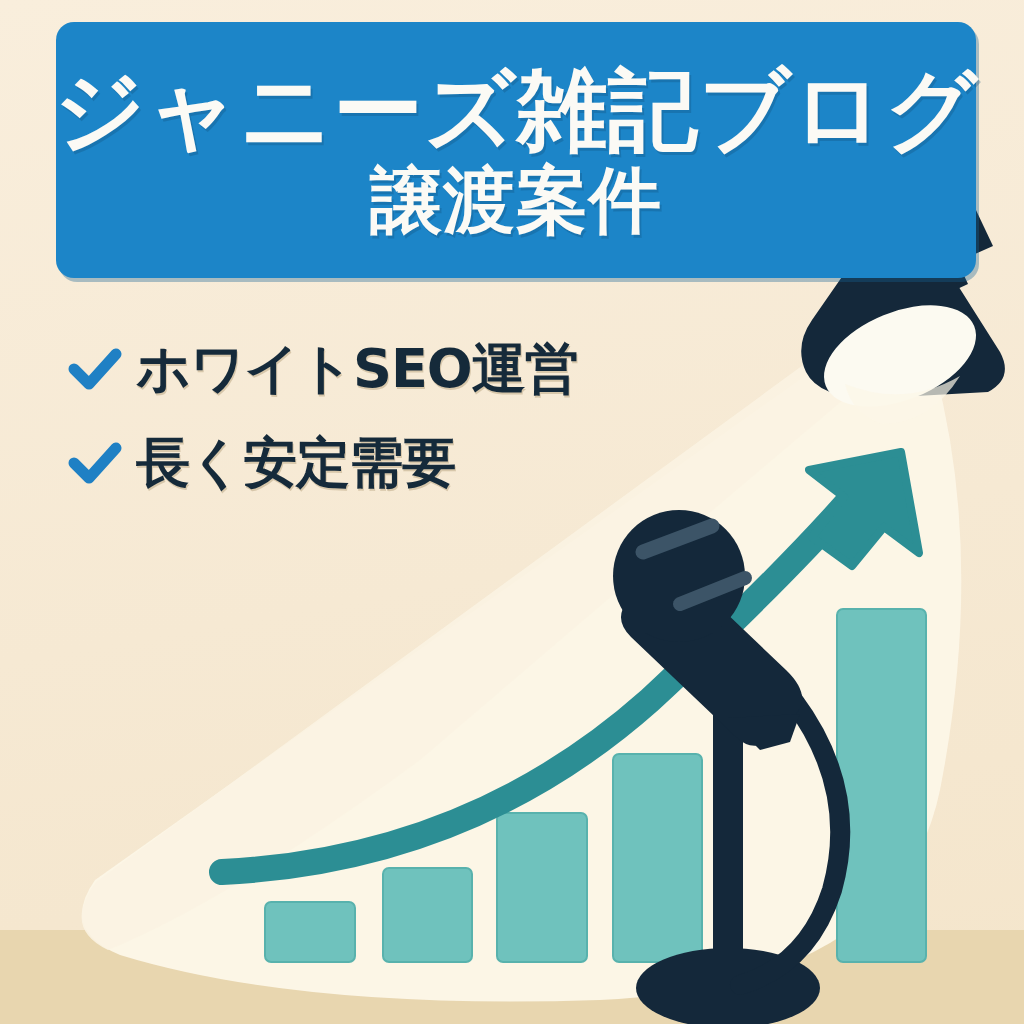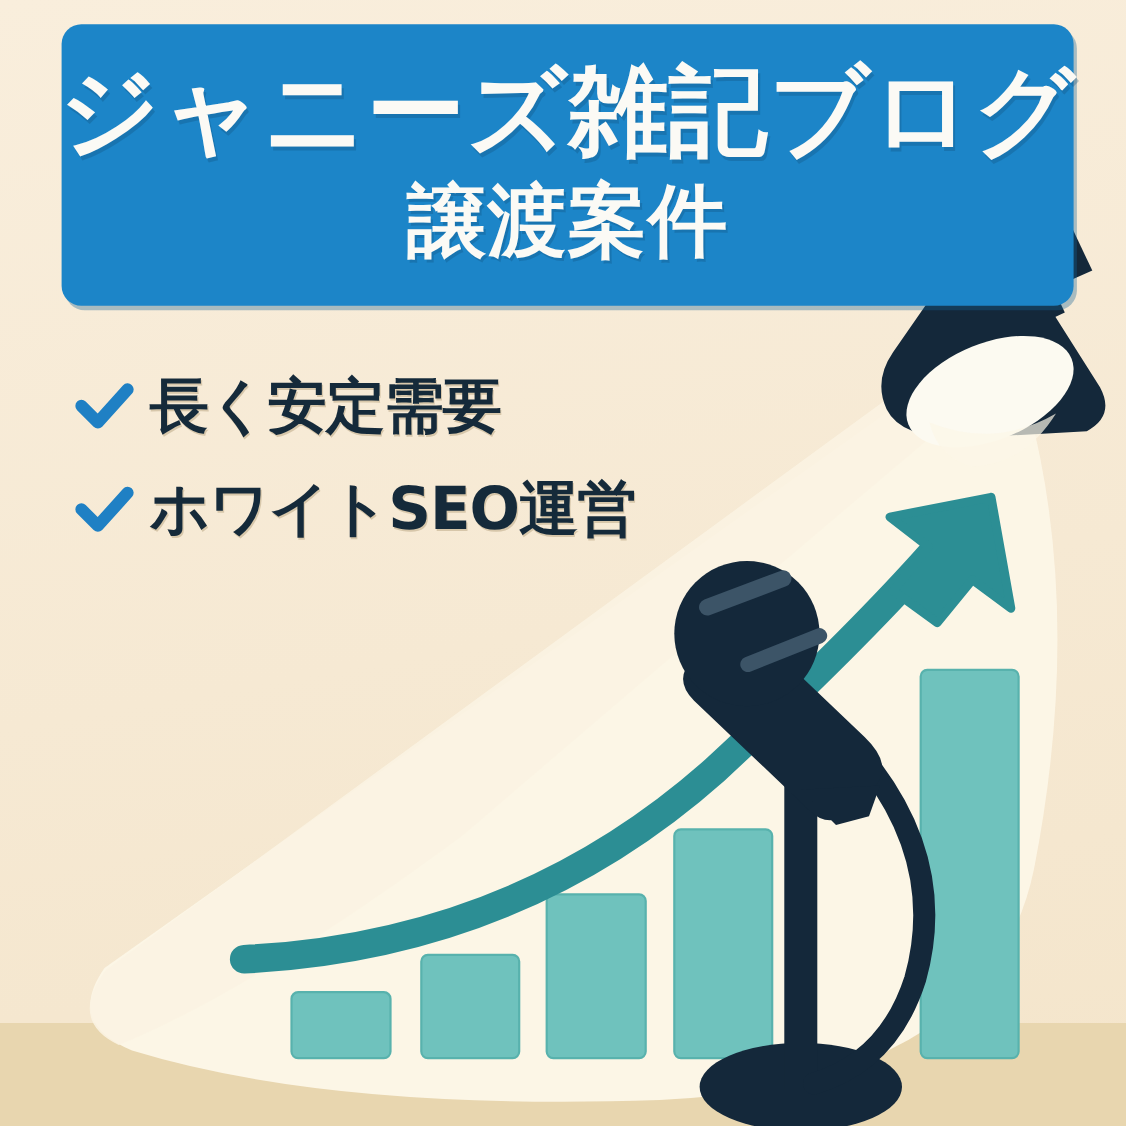--- a/index.html
+++ b/index.html
@@ -57,21 +57,21 @@
     align-items: center;
     justify-content: center;
     color: #FBFAF5;
     font-weight: bold;
     letter-spacing: 1px;
     line-height: 1.06;
     text-align: center;
     text-shadow: 2px 3px 0 rgba(17,80,122,0.30);
     pointer-events: none;
   }
-  .header-line1 { font-size: 90px; white-space: nowrap; font-family: Liberation Mono, monospace; }
+  .header-line1 { font-size: 90px; white-space: nowrap; }
   .header-line2 { font-size: 72px; white-space: nowrap; margin-top: 4px; }
 
   
   .bullets {
     position: absolute;
     left: 68px;
     top: 322px;
     width: 600px;
   }
   .bullet-row {
@@ -159,26 +159,26 @@
     <div class="header-line1">ジャニーズ雑記ブログ</div>
     <div class="header-line2">譲渡案件</div>
   </div>
 
   <div class="bullets">
 
     <div class="bullet-row">
       <svg class="check-icon" viewBox="0 0 54 54" xmlns="http://www.w3.org/2000/svg">
         <path d="M 6 27 L 21 42 L 48 12" fill="none" stroke="#1F80C4" stroke-width="11" stroke-linecap="round" stroke-linejoin="round"></path>
       </svg>
-      <span class="bullet-label">長く安定需要</span>
+      <span class="bullet-label">ホワイトSEO運営</span>
     </div>
 
     <div class="bullet-row">
       <svg class="check-icon" viewBox="0 0 54 54" xmlns="http://www.w3.org/2000/svg">
         <path d="M 6 27 L 21 42 L 48 12" fill="none" stroke="#1F80C4" stroke-width="11" stroke-linecap="round" stroke-linejoin="round"></path>
       </svg>
-      <span class="bullet-label">ホワイトSEO運営</span>
+      <span class="bullet-label">長く安定需要</span>
     </div>
 
 
   </div>
 
 </div>
 
 </body></html>

